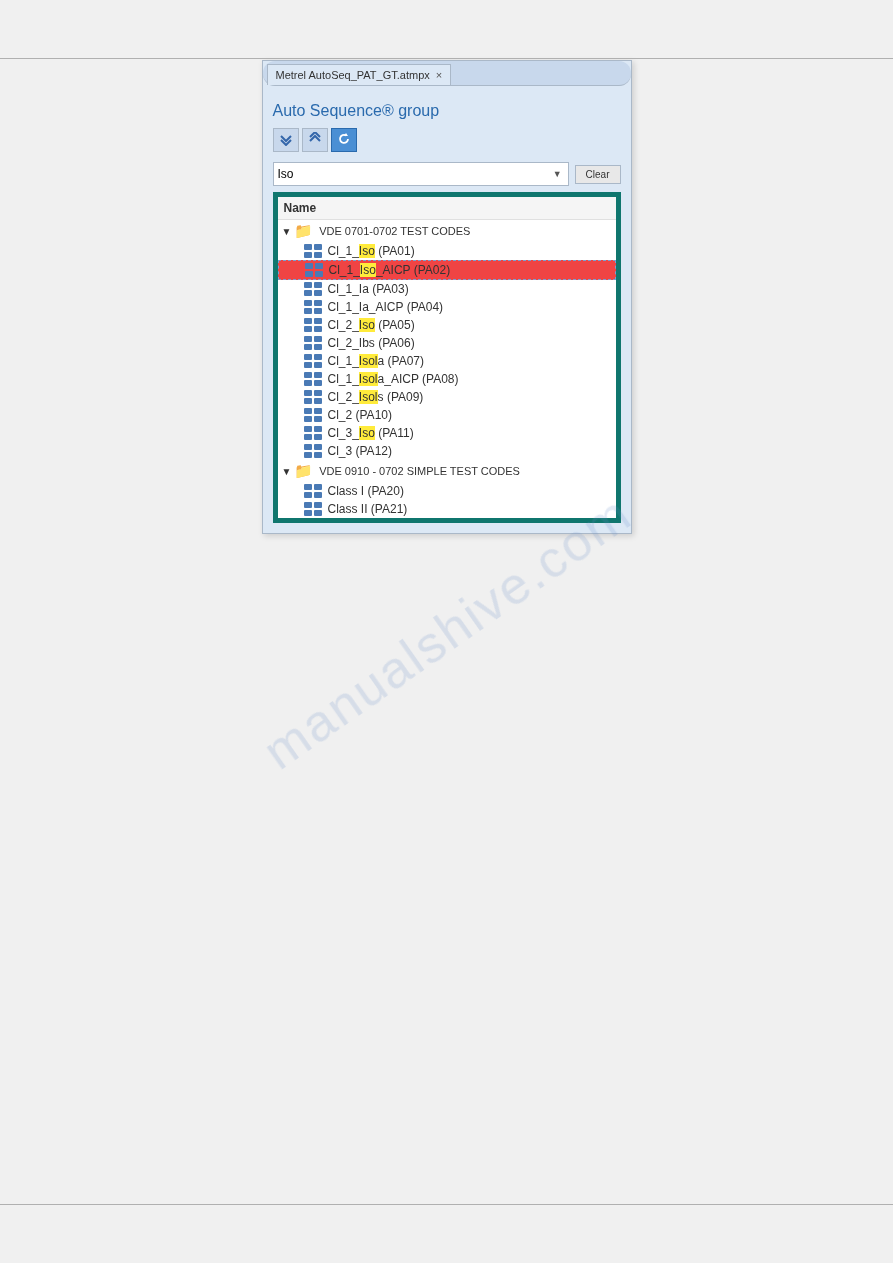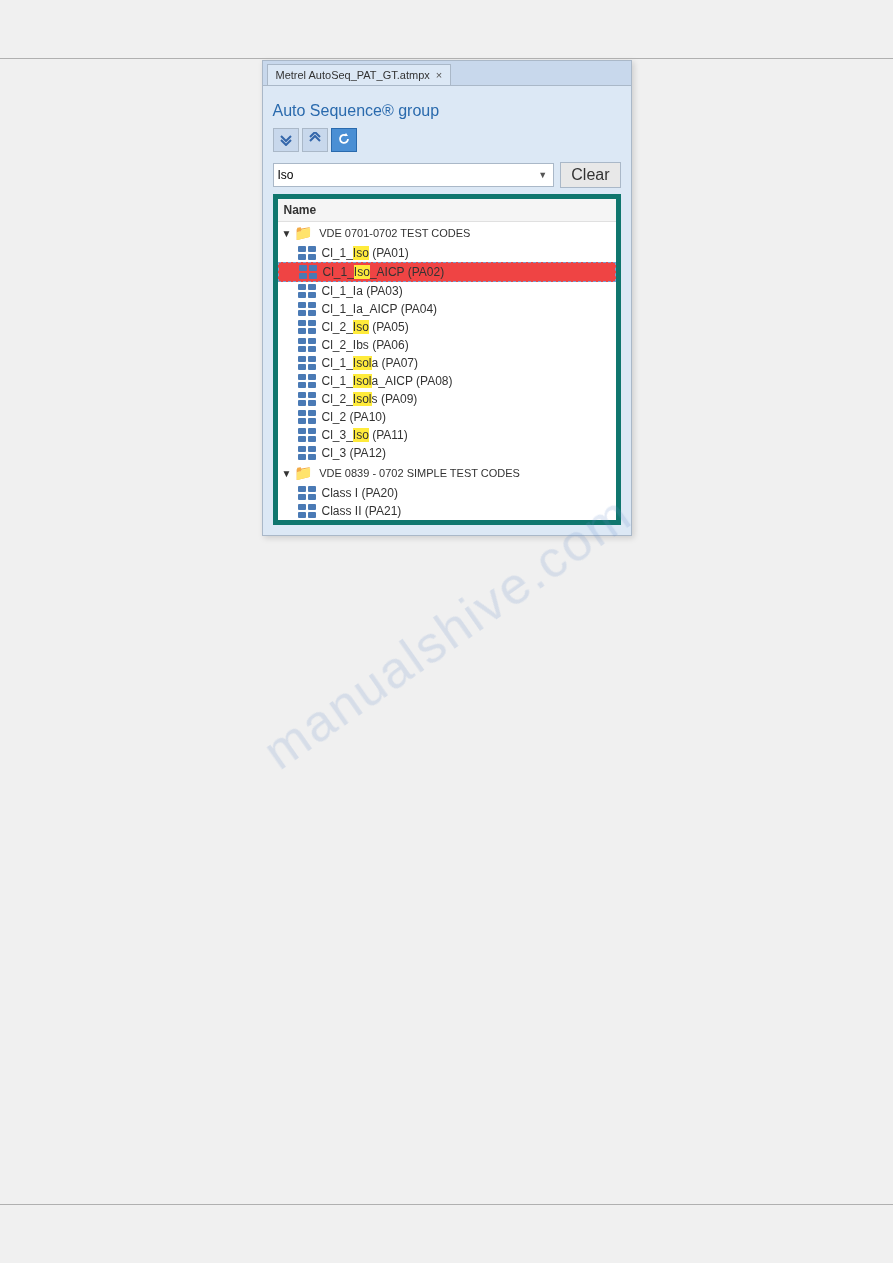--- a/index.html
+++ b/index.html
@@ -21,20 +21,21 @@
       border: 1px solid #aab8c8;
       box-shadow: 2px 2px 6px rgba(0,0,0,0.15);
     }
 
     .window-tab-bar {
       background: #c8d8ec;
       display: flex;
       align-items: center;
       border-bottom: 1px solid #aab8c8;
       padding: 0 4px;
+      border-radius: 12px;
     }
 
     .window-tab {
       background: #dce8f5;
       border: 1px solid #aab8c8;
       border-bottom: none;
       padding: 4px 8px;
       font-size: 11px;
       color: #333;
       display: flex;
@@ -107,21 +108,21 @@
       font-size: 9px;
       color: #555;
       cursor: pointer;
       padding: 0 2px;
     }
 
     .clear-btn {
       background: #e8e8e8;
       border: 1px solid #aab8c8;
       padding: 3px 10px;
-      font-size: 16px;
+      font-size: 10px;
       cursor: pointer;
       color: #333;
       white-space: nowrap;
     }
 
     .tree-container {
       background: white;
       margin: 0 10px 10px 10px;
       border: 5px solid #0f766e;
       overflow-y: auto;
@@ -158,21 +159,21 @@
 
     .folder-label {
       font-weight: normal;
       font-size: 11px;
       color: #333;
     }
 
     .tree-item {
       display: flex;
       align-items: center;
-      padding: 2px 4px 2px 20px;
+      padding: 2px 4px 2px 26px;
       font-size: 12px;
       color: #333;
       gap: 3px;
       cursor: pointer;
     }
 
     .tree-item.selected {
       background: #ef4444;
       border: 1px dashed #7a9fcf;
     }
@@ -423,21 +424,21 @@
               <rect x="0" y="8" width="8" height="6" fill="#4a7ab5" rx="1"></rect>
               <rect x="10" y="8" width="8" height="6" fill="#4a7ab5" rx="1"></rect>
             </svg>
         </span>
         <span>Cl_3 (PA12)</span>
       </div>
 
       <div class="folder-item">
         <span class="folder-toggle">▼</span>
         <span style="color:#e8a020;font-size:15px;margin-right:3px;">📁</span>
-        <span class="folder-label">VDE 0839 - 0702 SIMPLE TEST CODES</span>
+        <span class="folder-label">VDE 0910 - 0702 SIMPLE TEST CODES</span>
       </div>
 
       <div class="tree-item">
         <span class="item-icon">
           <svg width="18" height="14" viewBox="0 0 18 14">
               <rect x="0" y="0" width="8" height="6" fill="#4a7ab5" rx="1"></rect>
               <rect x="10" y="0" width="8" height="6" fill="#4a7ab5" rx="1"></rect>
               <rect x="0" y="8" width="8" height="6" fill="#4a7ab5" rx="1"></rect>
               <rect x="10" y="8" width="8" height="6" fill="#4a7ab5" rx="1"></rect>
             </svg>

